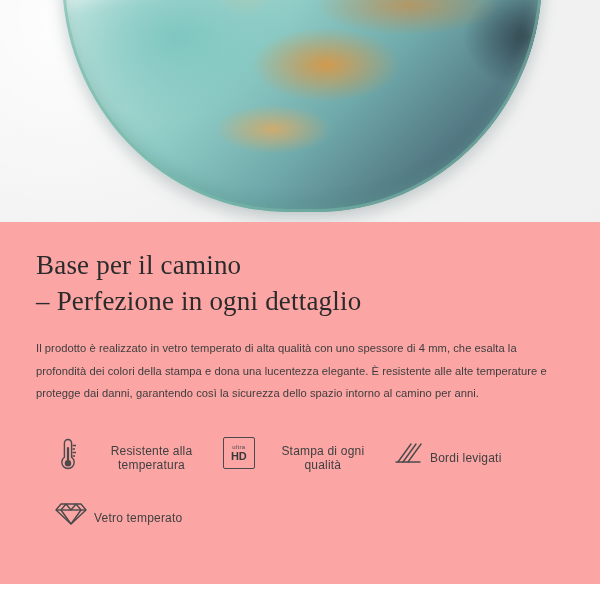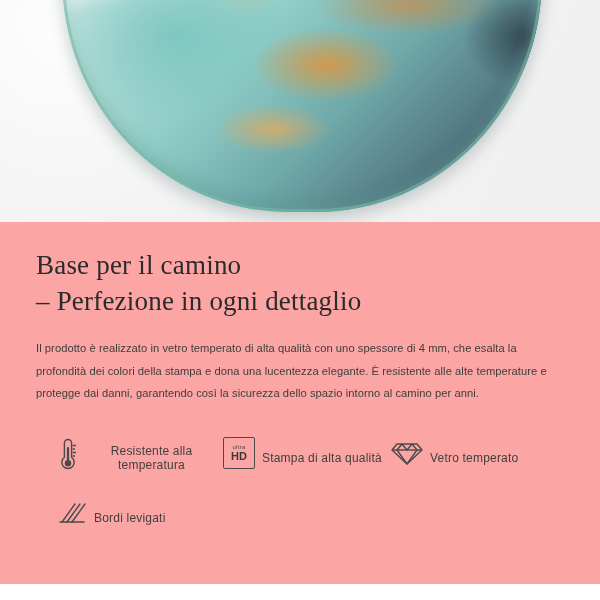--- a/index.html
+++ b/index.html
@@ -201,45 +201,45 @@
         <div class="feature-label">Resistente alla temperatura</div>
       </div>
 
       <div class="feature">
         <div class="feature-icon">
           <div class="ultrahd-box">
             <span class="u-top">ultra</span>
             <span class="u-bot">HD</span>
           </div>
         </div>
-        <div class="feature-label">Stampa di alta qualità</div>
-      </div>
-
+        <div class="feature-label">Stampa di ogni qualità</div>
+      </div>
+
+
+      <div class="feature">
+        <div class="feature-icon">
+          <svg width="36" height="34" viewBox="0 0 36 34" fill="none" stroke="#4a4a4a" stroke-width="1.4" stroke-linecap="round">
+            <path d="M9 26 L22 8"></path>
+            <path d="M14 26 L27 8"></path>
+            <path d="M19 26 L32 8"></path>
+            <path d="M7 26 H31"></path>
+          </svg>
+        </div>
+        <div class="feature-label">Bordi levigati</div>
+      </div>
 
       <div class="feature">
         <div class="feature-icon">
           <svg width="38" height="34" viewBox="0 0 38 34" fill="none" stroke="#4a4a4a" stroke-width="1.4" stroke-linejoin="round">
             <path d="M9 8 h20 l5 6 -15 14 -15 -14z"></path>
             <path d="M4 14 h30"></path>
             <path d="M14 8 l-5 6 10 14"></path>
             <path d="M24 8 l5 6 -10 14"></path>
             <path d="M14 8 l5 6 5 -6"></path>
           </svg>
         </div>
         <div class="feature-label">Vetro temperato</div>
       </div>
 
-      <div class="feature">
-        <div class="feature-icon">
-          <svg width="36" height="34" viewBox="0 0 36 34" fill="none" stroke="#4a4a4a" stroke-width="1.4" stroke-linecap="round">
-            <path d="M9 26 L22 8"></path>
-            <path d="M14 26 L27 8"></path>
-            <path d="M19 26 L32 8"></path>
-            <path d="M7 26 H31"></path>
-          </svg>
-        </div>
-        <div class="feature-label">Bordi levigati</div>
-      </div>
-
 
     </div>
   </div>
 </div>
 
 </body></html>

